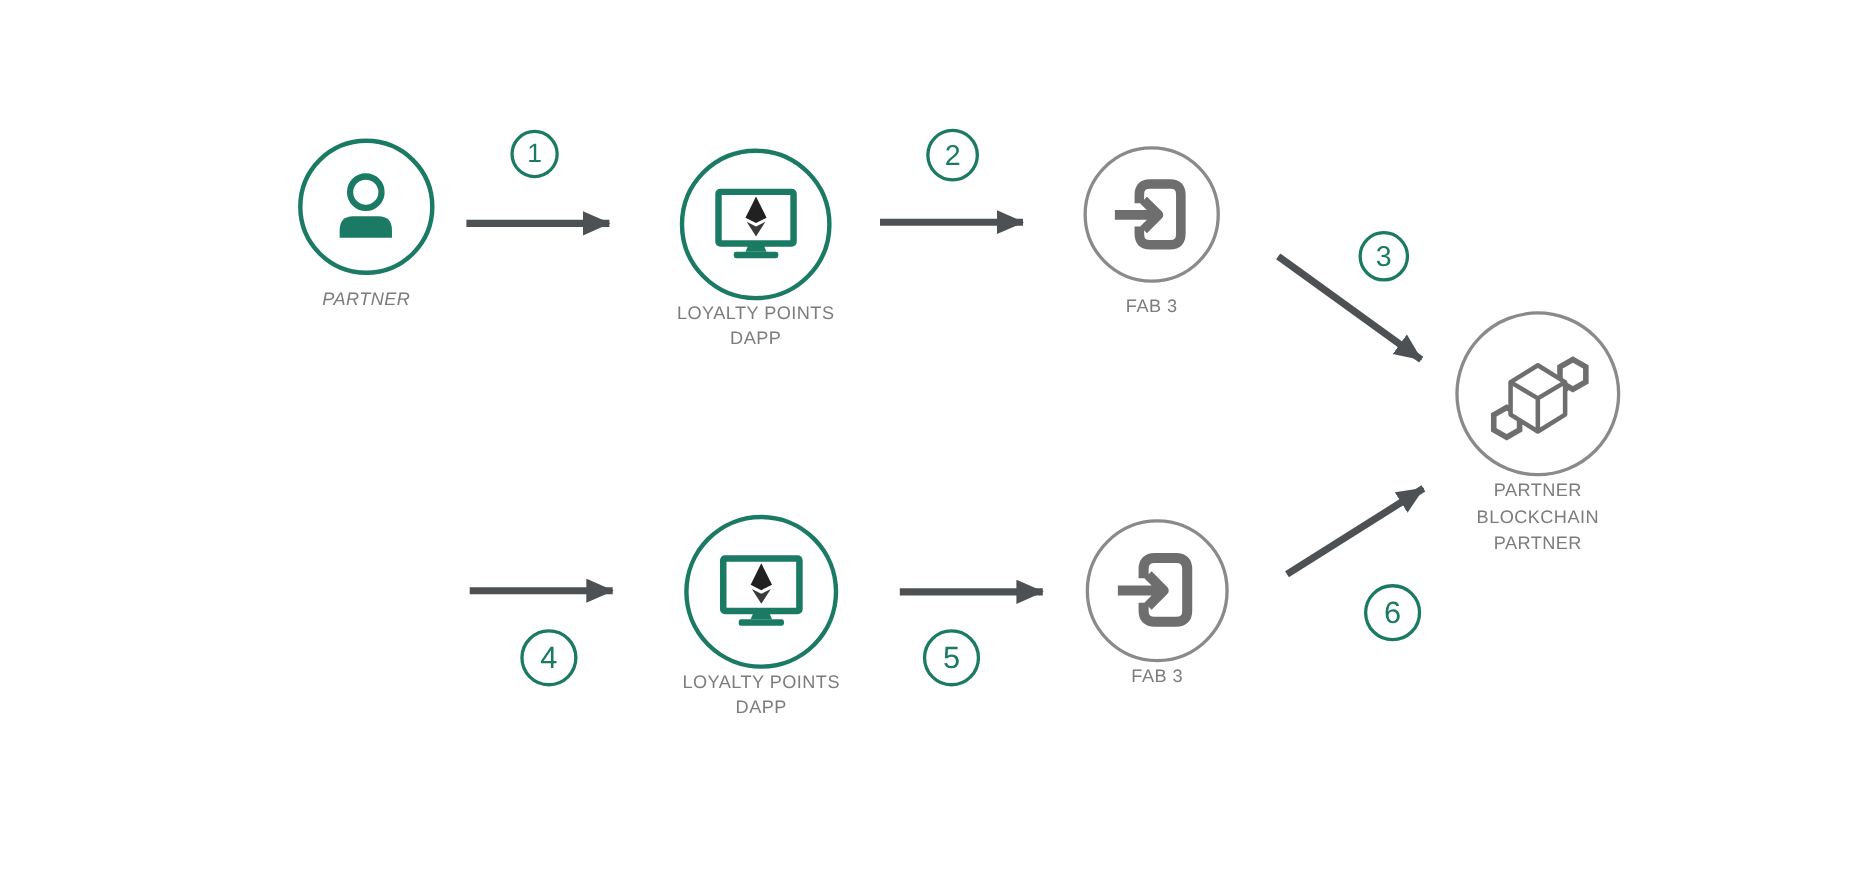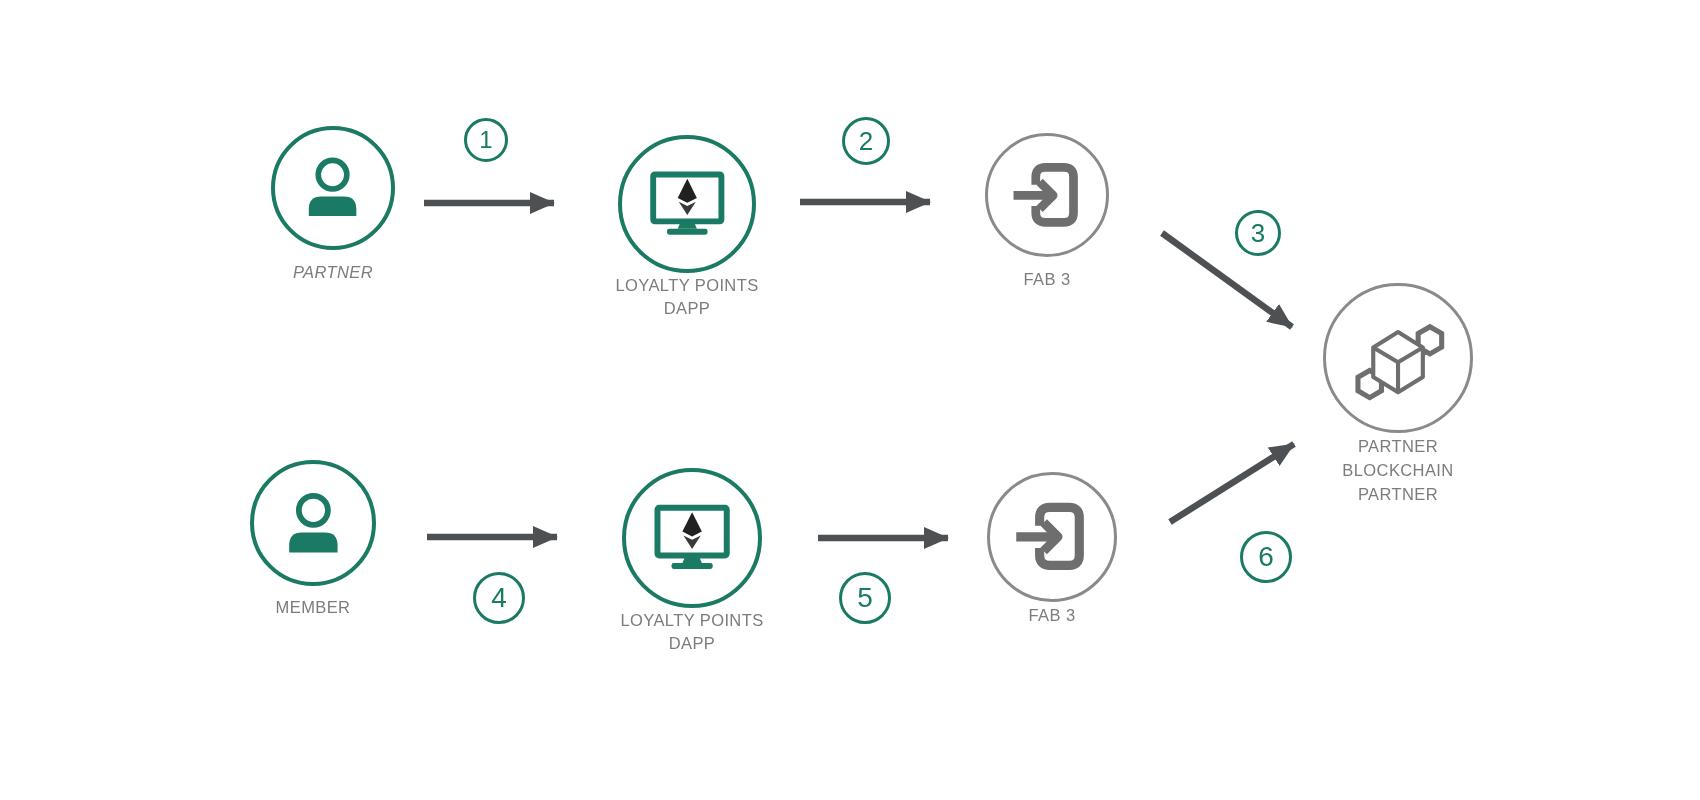--- a/index.html
+++ b/index.html
@@ -143,29 +143,20 @@
         <polygon class="whitef" points="77,26 84.8,30.5 84.8,39.5 77,44 69.2,39.5 69.2,30.5"></polygon>
         <polygon class="whitef" stroke="var(--icon-gray)" stroke-width="3.5" stroke-linejoin="round" points="50,28 71,41 71,66 50,79 29,66 29,41"></polygon>
         <path class="sgray" stroke-width="3.5" stroke-linejoin="round" d="M29,41 L50,53.5 L71,41 M50,53.5 L50,79"></path>
       </svg>
     </div>
     <div class="node-label">PARTNER</div>
     <div class="node-label">BLOCKCHAIN</div>
     <div class="node-label">PARTNER</div>
   </div>
 
-  <div class="node" id="node-member">
-    <div class="circle green-ring">
-      <svg viewBox="0 0 100 100">
-        <circle class="sg" cx="50" cy="36.5" r="15" stroke-width="6"></circle>
-        <path class="fillg" d="M25,80 L25,73 Q25,59.5 38,59.5 L62,59.5 Q75,59.5 75,73 L75,80 Z"></path>
-      </svg>
-    </div>
-    <div class="node-label">MEMBER</div>
-  </div>
 
   <div class="node" id="node-dapp-bottom">
     <div class="circle green-ring">
       <svg viewBox="0 0 100 100">
         <rect class="sg" x="18" y="22" width="64" height="44" rx="1.5" stroke-width="5.5" fill="#fff"></rect>
         <polygon class="fillg" points="44,66 56,66 59,73 41,73"></polygon>
         <rect class="fillg" x="31" y="73" width="38" height="5.5" rx="2"></rect>
         <path class="eth-up" d="M50,26 L59,44 L50,48.5 L41,44 Z"></path>
         <path class="eth-down" d="M42,47.5 L50,60 L58,47.5 L50,51.5 Z"></path>
       </svg>

